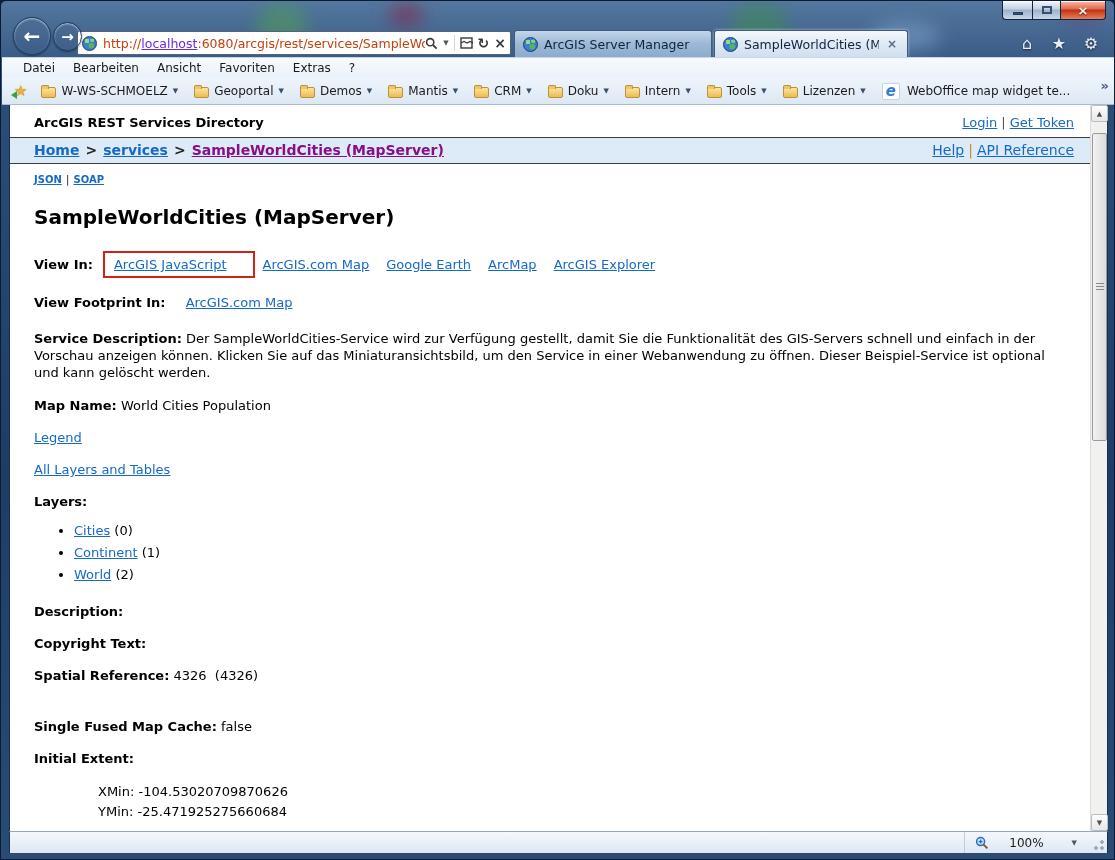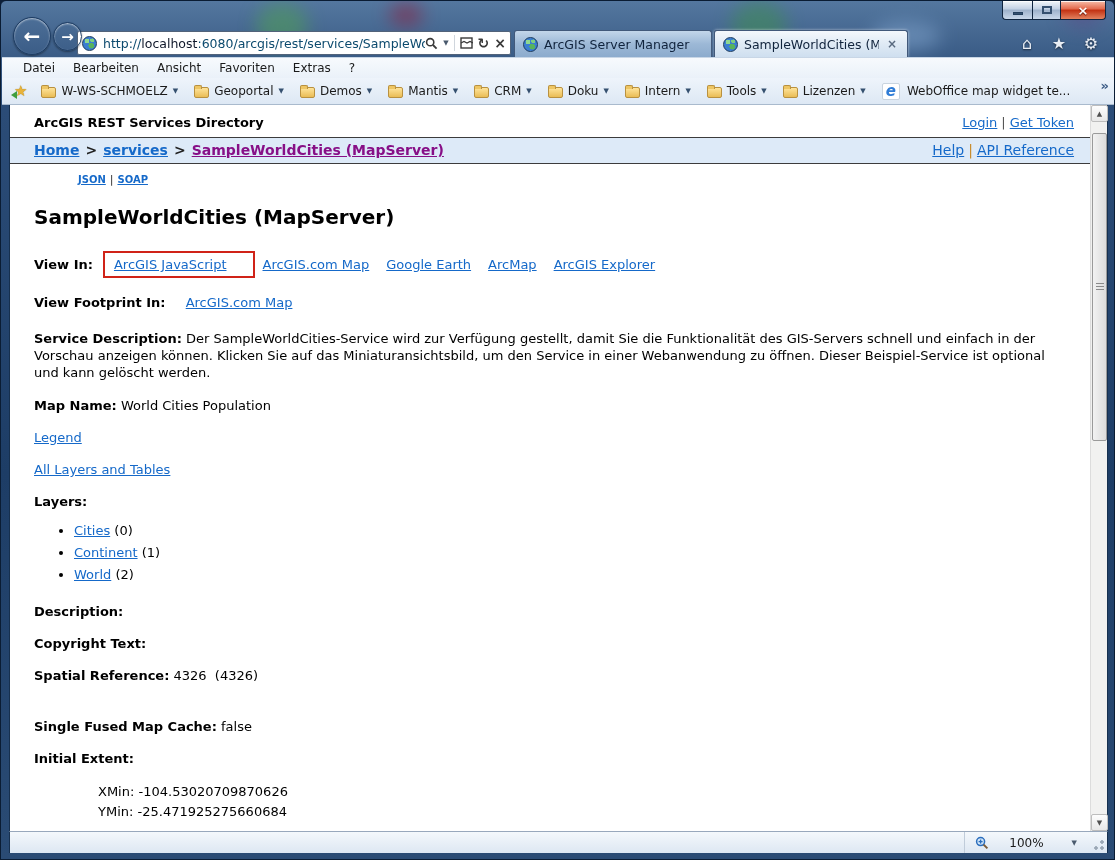--- a/index.html
+++ b/index.html
@@ -40,22 +40,22 @@
   .fwd{left:52px;top:21px;width:29px;height:29px;font-size:15px;font-weight:bold;}
 
   .addressbar{position:absolute;left:76px;top:30px;width:434px;height:24px;background:#fff;
         border:1px solid #52637a;border-radius:2px;display:flex;align-items:center;padding:0 4px;z-index:3;}
   .globe{width:15px;height:15px;min-width:15px;border-radius:50%;border:1px solid #1b3a5e;
         background:radial-gradient(circle at 30% 30%,#8fd98f 0 18%,transparent 19%),
                    radial-gradient(circle at 64% 66%,#57b35e 0 24%,transparent 25%),
                    radial-gradient(circle at 70% 26%,#7fcf7f 0 14%,transparent 15%),
                    radial-gradient(circle at 50% 50%,#3b7ed0 0 70%,#2a5ca8 100%);}
   .url{flex:1;font-size:12.5px;white-space:nowrap;overflow:hidden;margin-left:6px;}
-  .u-scheme,.u-rest{color:#0c4a6e;}
-  .u-host{color:#0f172a;}
+  .u-scheme,.u-rest{color:#c2410c;}
+  .u-host{color:#6d28d9;text-decoration:underline;}
   .ab-icons{display:flex;align-items:center;gap:5px;color:#333;}
   .ab-sep{width:1px;height:16px;background:#d0d6dd;}
   .dd{font-size:7px;color:#4a5a6d;}
   .refresh{font-size:14px;font-weight:bold;color:#3a3a3a;line-height:1;}
   .stop{font-size:14px;font-weight:bold;color:#3a3a3a;line-height:1;}
 
   .tab{position:absolute;top:29px;height:27px;display:flex;align-items:center;gap:6px;padding:0 8px;
        font-size:12.5px;color:#10233c;border:1px solid #42597a;border-bottom:none;border-radius:3px 3px 0 0;}
   .tab-inactive{left:513px;width:198px;background:linear-gradient(#c3d6ea,#9cb8d6 50%,#8cabcd);}
   .tab-active{left:713px;width:194px;background:linear-gradient(#f4f8fc,#dfeaf5 50%,#cfdfef);box-shadow:0 0 3px rgba(255,255,255,.6);}
@@ -95,21 +95,21 @@
   .bold{font-weight:bold;}
 
   .dir-header{display:flex;justify-content:space-between;align-items:flex-end;padding:10px 16px 7px 24px;
        font-size:13px;}
   .crumbbar{display:flex;justify-content:space-between;align-items:center;background:#ddeaf8;
        border-top:1px solid #3c3c3c;border-bottom:1px solid #3c3c3c;padding:4px 16px 5px 24px;font-size:14px;}
   .crumb-sep{font-weight:bold;color:#222;margin:0 6px;}
   .crumb-right{font-size:14px;}
   .pipe{color:#c88a2a;margin:0 4px;}
   .pipe2{color:#555;margin:0 4px;}
-  .formats{padding:10px 24px 0;font-size:10px;font-weight:bold;margin-left:44px;}
+  .formats{padding:10px 24px 0;font-size:10px;font-weight:bold;}
   .formats a{color:#1569c9;}
 
   h1.page-title{margin:20px 0 0;padding:0 24px;font-size:20px;font-weight:bold;}
 
   .viewin{margin-top:22px;padding:0 24px;display:flex;align-items:center;}
   .viewin .lbl{font-weight:bold;margin-right:10px;}
   .redbox{border:2px solid #d02318;padding:4px 9px;margin-right:8px;}
   .viewin a.lnk{margin-right:17px;}
   .footprint{margin-top:17px;padding:0 24px;}
   .footprint .lbl{font-weight:bold;margin-right:16px;}

